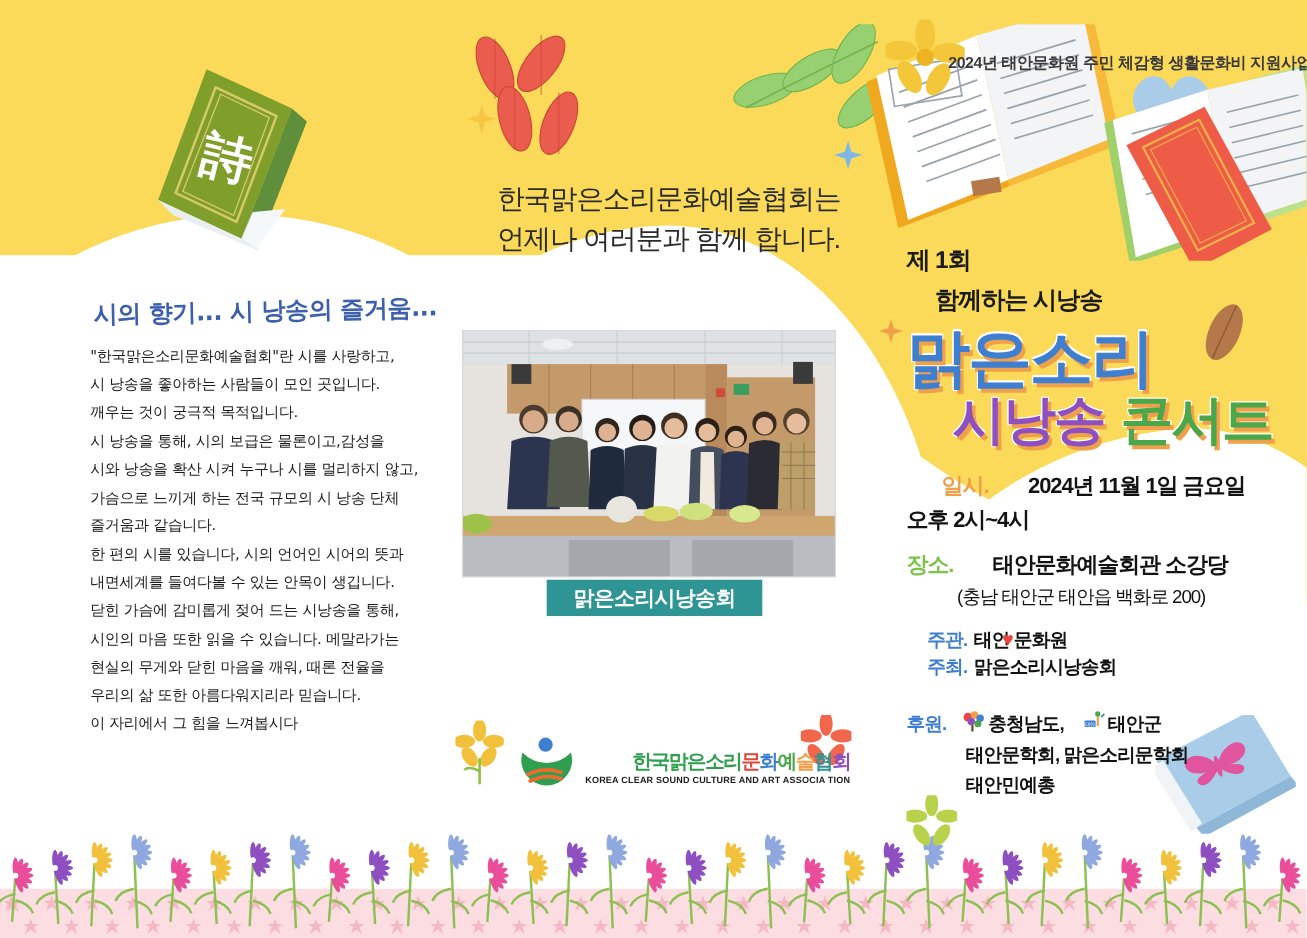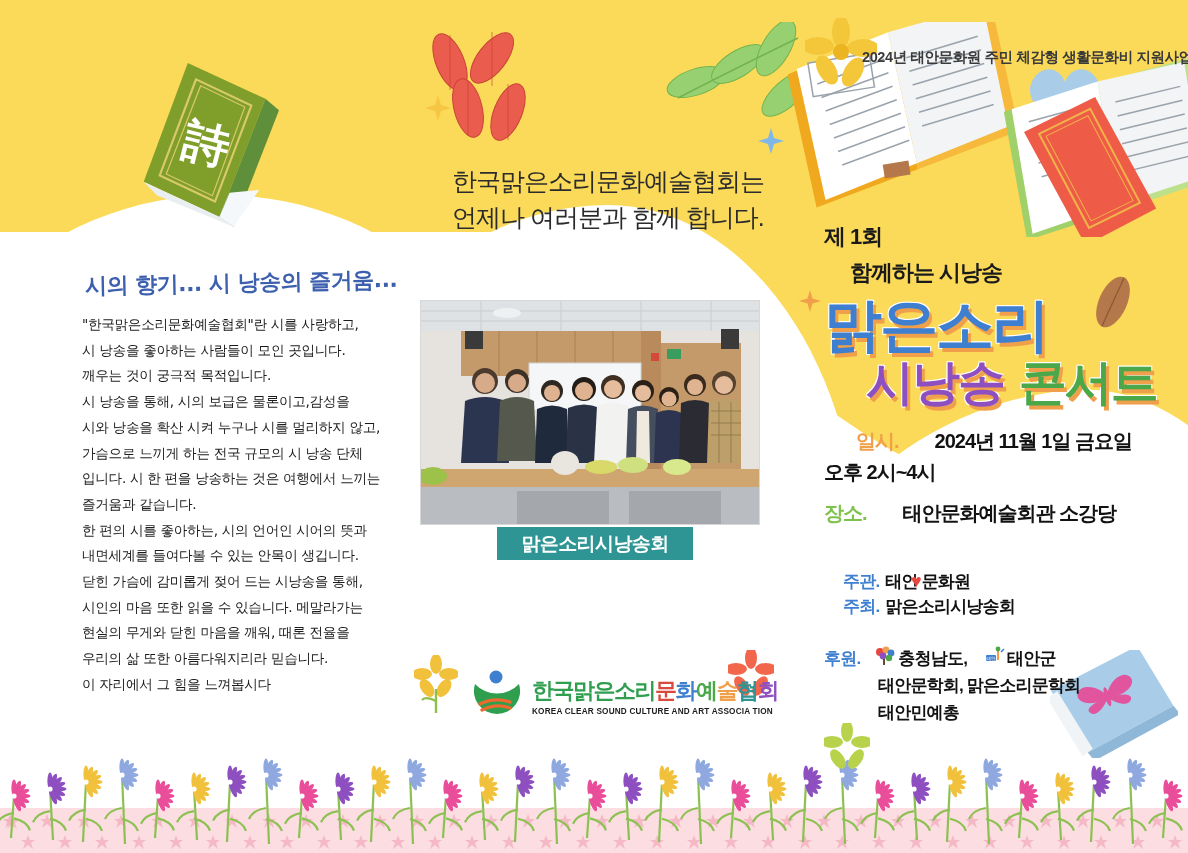--- a/index.html
+++ b/index.html
@@ -122,21 +122,21 @@
   #photo-caption {
     position: absolute; left: 497px; top: 527px;
     width: 196px; height: 33px; z-index: 21;
     background: #2e9494; color: #ffffff;
     font-size: 19px; font-weight: 700; letter-spacing: -0.6px;
     display: flex; align-items: center; justify-content: center;
   }
 
   
   #assoc-logo { position: absolute; left: 470px; top: 668px; z-index: 20; }
-  #assoc-logo .logo-ko { font-size: 22px; font-weight: 800; letter-spacing: -1.5px; white-space: nowrap; }
+  #assoc-logo .logo-ko { font-size: 18px; font-weight: 800; letter-spacing: -1.5px; white-space: nowrap; text-align: right; }
   #assoc-logo .logo-en {
     font-size: 8.2px; font-weight: 700; color: #1c1c1c;
     letter-spacing: 0.2px; white-space: nowrap; margin-top: 1px;
   }
 
   
   #title-block { position: absolute; left: 824px; top: 222px; z-index: 20; }
   .ord-line  { font-size: 22px; font-weight: 800; color: #1a1a1a; letter-spacing: -1px; }
   .ord-line2 { font-size: 22px; font-weight: 800; color: #1a1a1a; letter-spacing: -1px; margin-left: 26px; margin-top: 6px; }
 
@@ -348,23 +348,22 @@
 
   <div id="left-heading">시의 향기... 시 낭송의 즐거움...</div>
 
   <div id="left-body">
     <span class="ln">"한국맑은소리문화예술협회"란 시를 사랑하고,</span>
     <span class="ln">시 낭송을 좋아하는 사람들이 모인 곳입니다.</span>
     <span class="ln">깨우는 것이 궁극적 목적입니다.</span>
     <span class="ln">시 낭송을 통해, 시의 보급은 물론이고,감성을</span>
     <span class="ln">시와 낭송을 확산 시켜 누구나 시를 멀리하지 않고,</span>
     <span class="ln">가슴으로 느끼게 하는 전국 규모의 시 낭송 단체</span>
-    <span class="ln">입니다. 시 한 편을 낭송하는 것은 여행에서 느끼는</span>
     <span class="ln">즐거움과 같습니다.</span>
-    <span class="ln">한 편의 시를 좋아하는, 시의 언어인 시어의 뜻과</span>
+    <span class="ln">한 편의 시를 있습니다, 시의 언어인 시어의 뜻과</span>
     <span class="ln">내면세계를 들여다볼 수 있는 안목이 생깁니다.</span>
     <span class="ln">닫힌 가슴에 감미롭게 젖어 드는 시낭송을 통해,</span>
     <span class="ln">시인의 마음 또한 읽을 수 있습니다. 메말라가는</span>
     <span class="ln">현실의 무게와 닫힌 마음을 깨워, 때론 전율을</span>
     <span class="ln">우리의 삶 또한 아름다워지리라 믿습니다.</span>
     <span class="ln">이 자리에서 그   힘을 느껴봅시다</span>
   </div>
 
   <div id="photo-wrap">
     <svg width="338" height="223" viewBox="0 0 338 223">
@@ -532,20 +531,21 @@
   <div id="info-block">
     <div class="info-row">
       <span class="info-key date">일시.</span>
       <span class="info-val">2024년 11월 1일 금요일</span>
     </div>
     <div class="info-sub">오후 2시~4시</div>
     <div class="info-row" style="margin-top:14px;">
       <span class="info-key place">장소.</span>
       <span class="info-val">태안문화예술회관 소강당</span>
     </div>
+    <div class="info-sub" style="font-size:17px; font-weight:400; margin-left:46px;">(충남 태안군 태안읍 백화로 200)</div>
   </div>
 
   <div id="org-block">
     <div class="org-row">
       <span class="org-key">주관.</span>
       <span class="org-val">태안 문화원</span>
     </div>
     <div class="org-row">
       <span class="org-key">주최.</span>
       <span class="org-val">맑은소리시낭송회</span>

